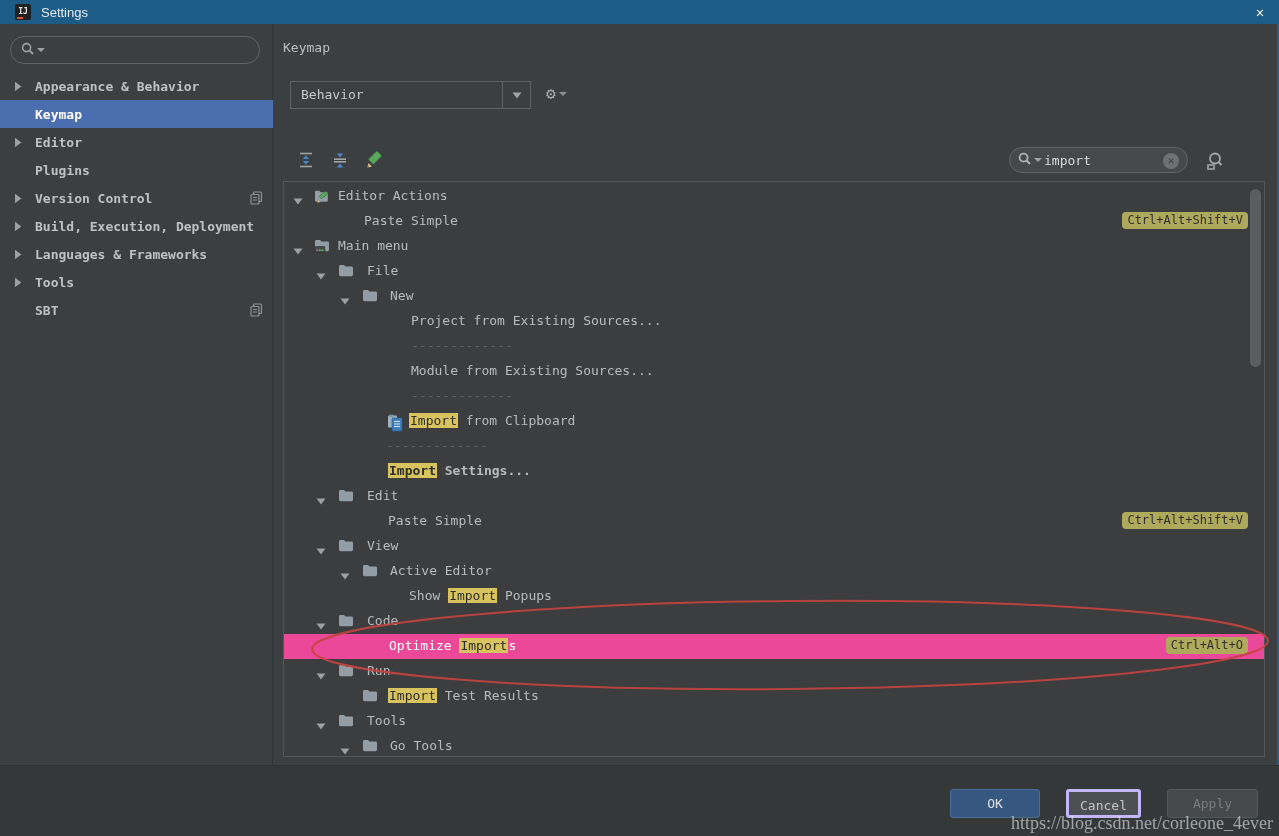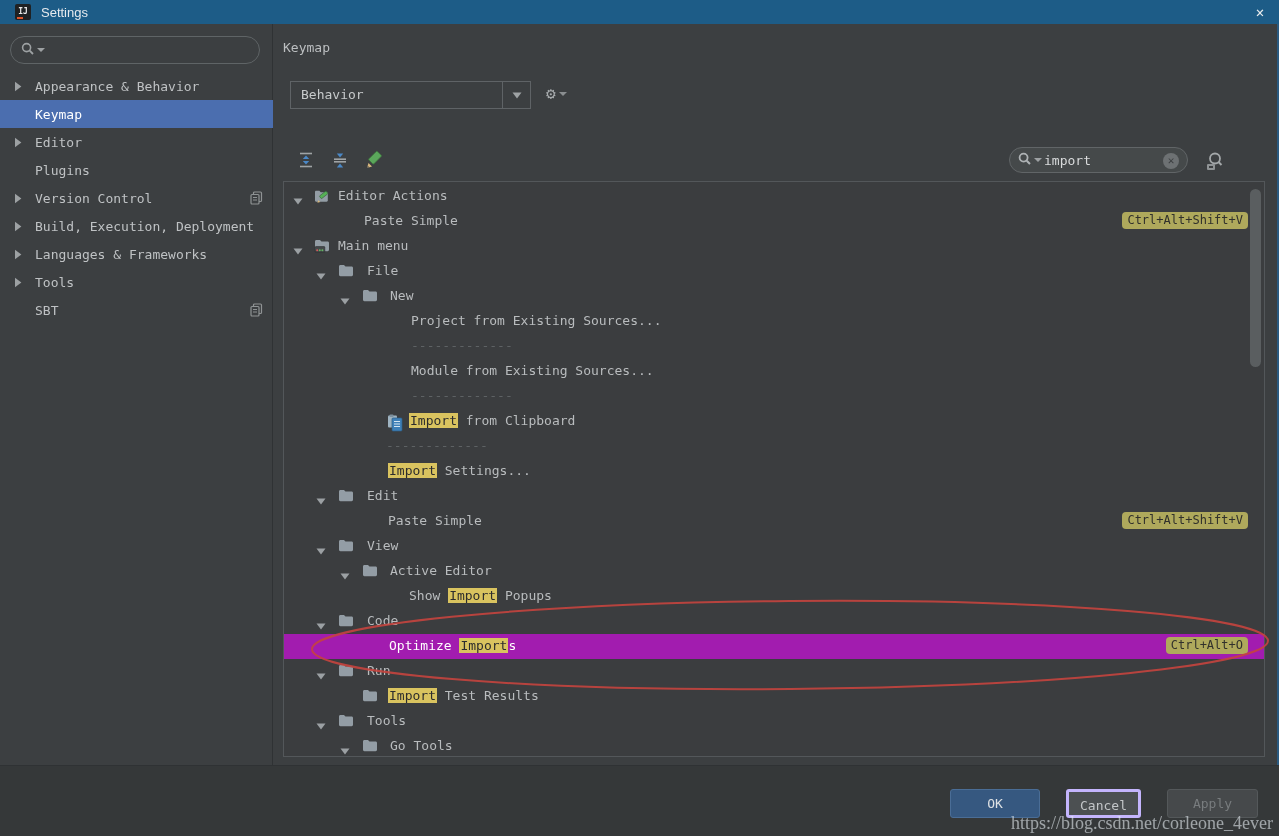--- a/index.html
+++ b/index.html
@@ -18,21 +18,21 @@
   .title-text { color:#e6eaee; font-size:13px; margin-left:10px; font-family:"Liberation Sans", sans-serif; }
   .close-btn { position:absolute; right:8px; top:2px; width:22px; height:20px; color:#eceeef; font-size:14px; text-align:center; line-height:20px; cursor:default; }
   
   .sidebar { position:absolute; left:0; top:24px; width:273px; height:741px; background:#3c3f41; border-right:1px solid #2f3234; }
   .side-search { position:absolute; left:10px; top:12px; width:250px; height:28px; border:1px solid #5f6466; border-radius:14px; background:#3c3f41; display:flex; align-items:center; padding-left:10px; }
   .mag { display:inline-block; }
   .caret-down { width:0; height:0; border-left:4px solid transparent; border-right:4px solid transparent; border-top:4px solid #9da1a3; display:inline-block; margin-left:2px; }
   .side-items { position:absolute; left:0; top:48px; width:273px; }
   .side-item { position:absolute; left:0; width:273px; height:28px; display:flex; align-items:center; color:#bfc2c4; font-size:13px; cursor:default; }
   .side-item .arrow-wrap { position:absolute; left:14px; width:10px; display:flex; }
-  .side-item .lbl { position:absolute; left:35px; white-space:nowrap; }
+  .side-item .lbl { position:absolute; left:35px; white-space:nowrap;font-weight:bold; }
   .side-item.sel { background:#4b6eaf; color:#ffffff; }
   .side-item .pp-icon { position:absolute; right:10px; top:7px; }
   .help-btn { position:absolute; left:16px; top:785px; width:30px; height:30px; border-radius:50%; border:2px solid #5d6164; color:#4da1d8; font-size:16px; font-weight:bold; text-align:center; line-height:27px; background:#404345; }
   
   .content-title { position:absolute; left:283px; top:40px; color:#bcbfc1; font-size:13px; }
   .keymap-select { position:absolute; left:290px; top:81px; width:241px; height:28px; border:1px solid #5f6366; background:#3c3f41; color:#c7cacb; font-size:13px; }
   .keymap-select .val { position:absolute; left:10px; top:5px; }
   .keymap-select .dd { position:absolute; right:0; top:0; width:28px; height:26px; border-left:1px solid #5f6366; display:flex; align-items:center; justify-content:center; }
   .gear-wrap { position:absolute; left:546px; top:84px; color:#a7abad; font-size:16px; display:flex; align-items:center; }
   
@@ -42,21 +42,21 @@
   .tree-search { position:absolute; left:1009px; top:147px; width:179px; height:26px; border:1px solid #616567; border-radius:13px; background:#45494a; display:flex; align-items:center; padding-left:8px; }
   .tree-search input { background:transparent; border:none; outline:none; color:#d8dadb; font-size:13px; font-family:"DejaVu Sans Mono", monospace; width:100px; margin-left:2px; }
   .clear-btn { position:absolute; right:8px; top:5px; width:16px; height:16px; border-radius:50%; background:#6d7173; color:#3c3f41; font-size:11px; font-weight:bold; text-align:center; line-height:16px; }
   .find-shortcut { position:absolute; left:1202px; top:148px; width:24px; height:26px; display:flex; align-items:center; justify-content:center; }
   
   .tree-panel { position:absolute; left:283px; top:181px; width:982px; height:576px; background:#3b3d3f; border:1px solid #53575a; overflow:hidden; }
   .trow { position:absolute; left:0; width:100%; height:25px; color:#b9bcbe; font-size:13px; cursor:default; }
   .trow .t-arrow { position:absolute; top:9px; }
   .trow .t-icon { position:absolute; top:5px; }
   .trow .t-text { position:absolute; top:4px; white-space:nowrap; }
-  .trow.sel { background:#a21caf; color:#ffffff;text-align:right; }
+  .trow.sel { background:#ec4899; color:#ffffff;text-align:right; }
   .trow .seg-hl { background:#d9c35f; color:#2d2d2d; padding:0 1px; }
   .trow.seprow { color:#5e6264; }
   .shortcut { position:absolute; right:16px; top:3px; background:#afa95c; color:#31312c; font-size:12px; padding:1px 5px 2px 5px; border-radius:4px; }
   .vscroll { position:absolute; right:3px; top:7px; width:11px; height:178px; background:#5a5e60; border-radius:6px; }
   
   .bottombar { position:absolute; left:0; top:765px; width:1279px; height:71px; background:#353839; border-top:1px solid #2f3234; }
   .btn { position:absolute; height:29px; border-radius:3px; font-size:13px; font-family:"DejaVu Sans Mono", monospace; text-align:center; line-height:27px; cursor:default; }
   .btn-ok { left:950px; top:23px; width:90px; background:#365880; border:1px solid #4a6d96; color:#dfe2e4; }
   .btn-cancel { left:1066px; top:23px; width:75px; background:#4c5052; border:3px solid #c4b5fd; color:#c3c6c8; }
   .btn-apply { left:1167px; top:23px; width:91px; background:#46494b; border:1px solid #54585a; color:#787c7e; }
@@ -283,21 +283,21 @@
             <rect x="1" y="1.5" width="9" height="12" rx="1" fill="#9fb4c2"></rect>
             <rect x="2.5" y="0.5" width="4" height="2.5" rx="0.8" fill="#7c909e"></rect>
             <rect x="5" y="4" width="10" height="13" rx="1" fill="#3f80b8" stroke="#2b5e88" stroke-width="0.7"></rect>
             <path d="M7 7.5 H13 M7 10 H13 M7 12.5 H13" stroke="#d5e6f2" stroke-width="1.1"></path>
           </svg></span>
         <span class="t-text" style="left:125px"><span class="seg-hl">Import</span><span> from Clipboard</span></span>
       </div>
       <div class="trow seprow" style="top: 252px;">
         <span class="t-text" style="left:102px"><span>-------------</span></span>
       </div>
-      <div class="trow" style="top: 277px;">
+      <div class="trow" style="top: 277px; font-weight: bold;">
         <span class="t-text" style="left:104px"><span class="seg-hl">Import</span><span> Settings...</span></span>
       </div>
       <div class="trow" style="top: 302px;">
         <span class="t-arrow" style="left:32px"><svg width="10" height="7" viewBox="0 0 10 7">
             <path d="M0.5 0.5 H9.5 L5 6.5 Z" fill="#9ba0a3"></path>
           </svg></span>
         <span class="t-icon" style="left:54px"><svg width="16" height="13" viewBox="0 0 16 13">
             <path d="M1 2.5 C1 1.7 1.6 1 2.4 1 H6 L7.5 2.6 H13.6 C14.4 2.6 15 3.2 15 4 V10.8 C15 11.6 14.4 12.2 13.6 12.2 H2.4 C1.6 12.2 1 11.6 1 10.8 Z" fill="#939da5"></path>
           </svg></span>
         <span class="t-text" style="left:83px"><span>Edit</span></span>

